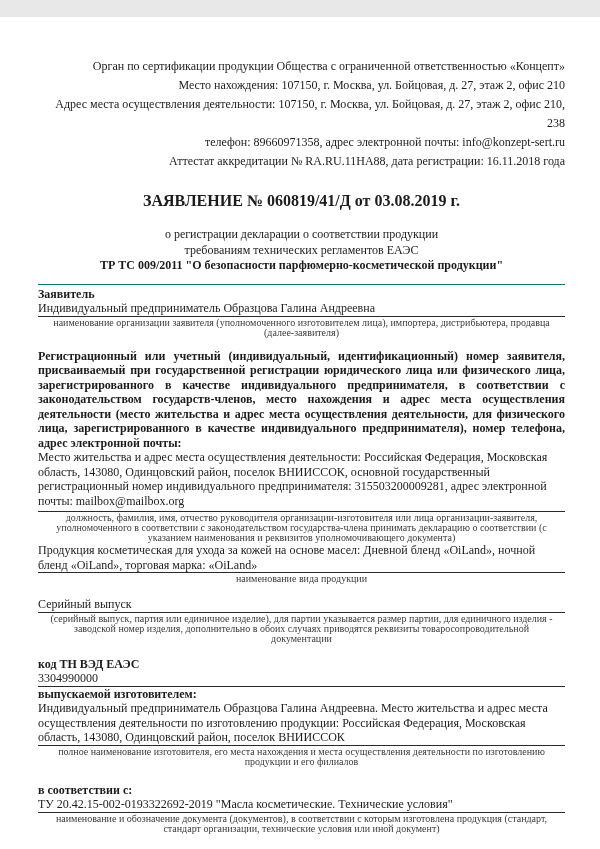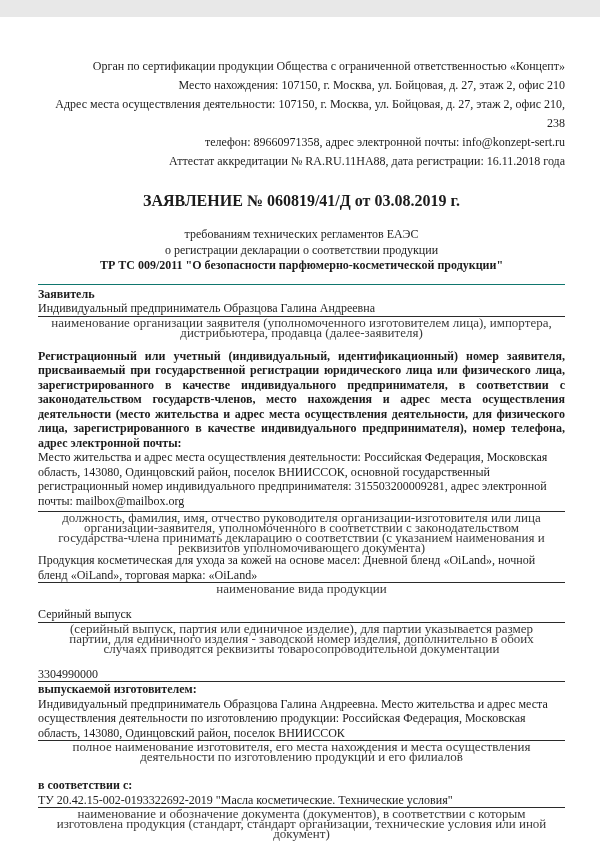--- a/index.html
+++ b/index.html
@@ -24,21 +24,21 @@
     font-size: 16px;
     line-height: 20px;
     margin-top: 20px;
   }
   .subtitle { text-align: center; margin-top: 16px; line-height: 15.5px; }
   .subtitle .sub-line { display: block; }
   .subtitle .bold-line { font-weight: bold; }
 
   .rule { border-top: 1px solid #2a2a2a; height: 0; }
   .caption {
-    font-size: 13px;
+    font-size: 10px;
     line-height: 10px;
     text-align: center;
     color: #3a3a3a;
     padding: 1px 12px 0 12px;
   }
   .bold { font-weight: bold; }
   .justify { text-align: justify; }
 
   .sec-applicant { margin-top: 10px; border-top: 1px solid #0f766e; padding-top: 2px; }
   .para-reg { margin-top: 11px; }
@@ -59,22 +59,22 @@
     <div>Орган по сертификации продукции Общества с ограниченной ответственностью «Концепт»</div>
     <div>Место нахождения: 107150, г. Москва, ул. Бойцовая, д. 27, этаж 2, офис 210</div>
     <div>Адрес места осуществления деятельности: 107150, г. Москва, ул. Бойцовая, д. 27, этаж 2, офис 210, 238</div>
     <div>телефон: 89660971358, адрес электронной почты: info@konzept-sert.ru</div>
     <div>Аттестат аккредитации № RA.RU.11HA88, дата регистрации: 16.11.2018 года</div>
   </div>
 
   <div class="doc-title">ЗАЯВЛЕНИЕ № 060819/41/Д от 03.08.2019 г.</div>
 
   <div class="subtitle">
+    <span class="sub-line">о регистрации декларации о соответствии продукции</span>
     <span class="sub-line">требованиям технических регламентов ЕАЭС</span>
-    <span class="sub-line">о регистрации декларации о соответствии продукции</span>
     <span class="sub-line bold-line">ТР ТС 009/2011 "О безопасности парфюмерно-косметической продукции"</span>
   </div>
 
   <div class="sec-applicant">
     <div class="bold">Заявитель</div>
     <div>Индивидуальный предприниматель Образцова Галина Андреевна</div>
     <div class="rule"></div>
     <div class="caption">наименование организации заявителя (уполномоченного изготовителем лица), импортера, дистрибьютера, продавца (далее-заявителя)</div>
   </div>
 
@@ -91,20 +91,21 @@
     <div class="caption">наименование вида продукции</div>
   </div>
 
   <div class="gap-md">
     <div>Серийный выпуск</div>
     <div class="rule"></div>
     <div class="caption">(серийный выпуск, партия или единичное изделие), для партии указывается размер партии, для единичного изделия - заводской номер изделия, дополнительно в обоих случаях приводятся реквизиты товаросопроводительной документации</div>
   </div>
 
   <div class="gap-md">
+    <div class="bold">код ТН ВЭД ЕАЭС</div>
     <div>3304990000</div>
     <div class="rule"></div>
   </div>
 
   <div>
     <div class="bold">выпускаемой изготовителем:</div>
     <div>Индивидуальный предприниматель Образцова Галина Андреевна. Место жительства и адрес места осуществления деятельности по изготовлению продукции: Российская Федерация, Московская область, 143080, Одинцовский район, поселок ВНИИССОК</div>
     <div class="rule"></div>
     <div class="caption">полное наименование изготовителя, его места нахождения и места осуществления деятельности по изготовлению продукции и его филиалов</div>
   </div>

